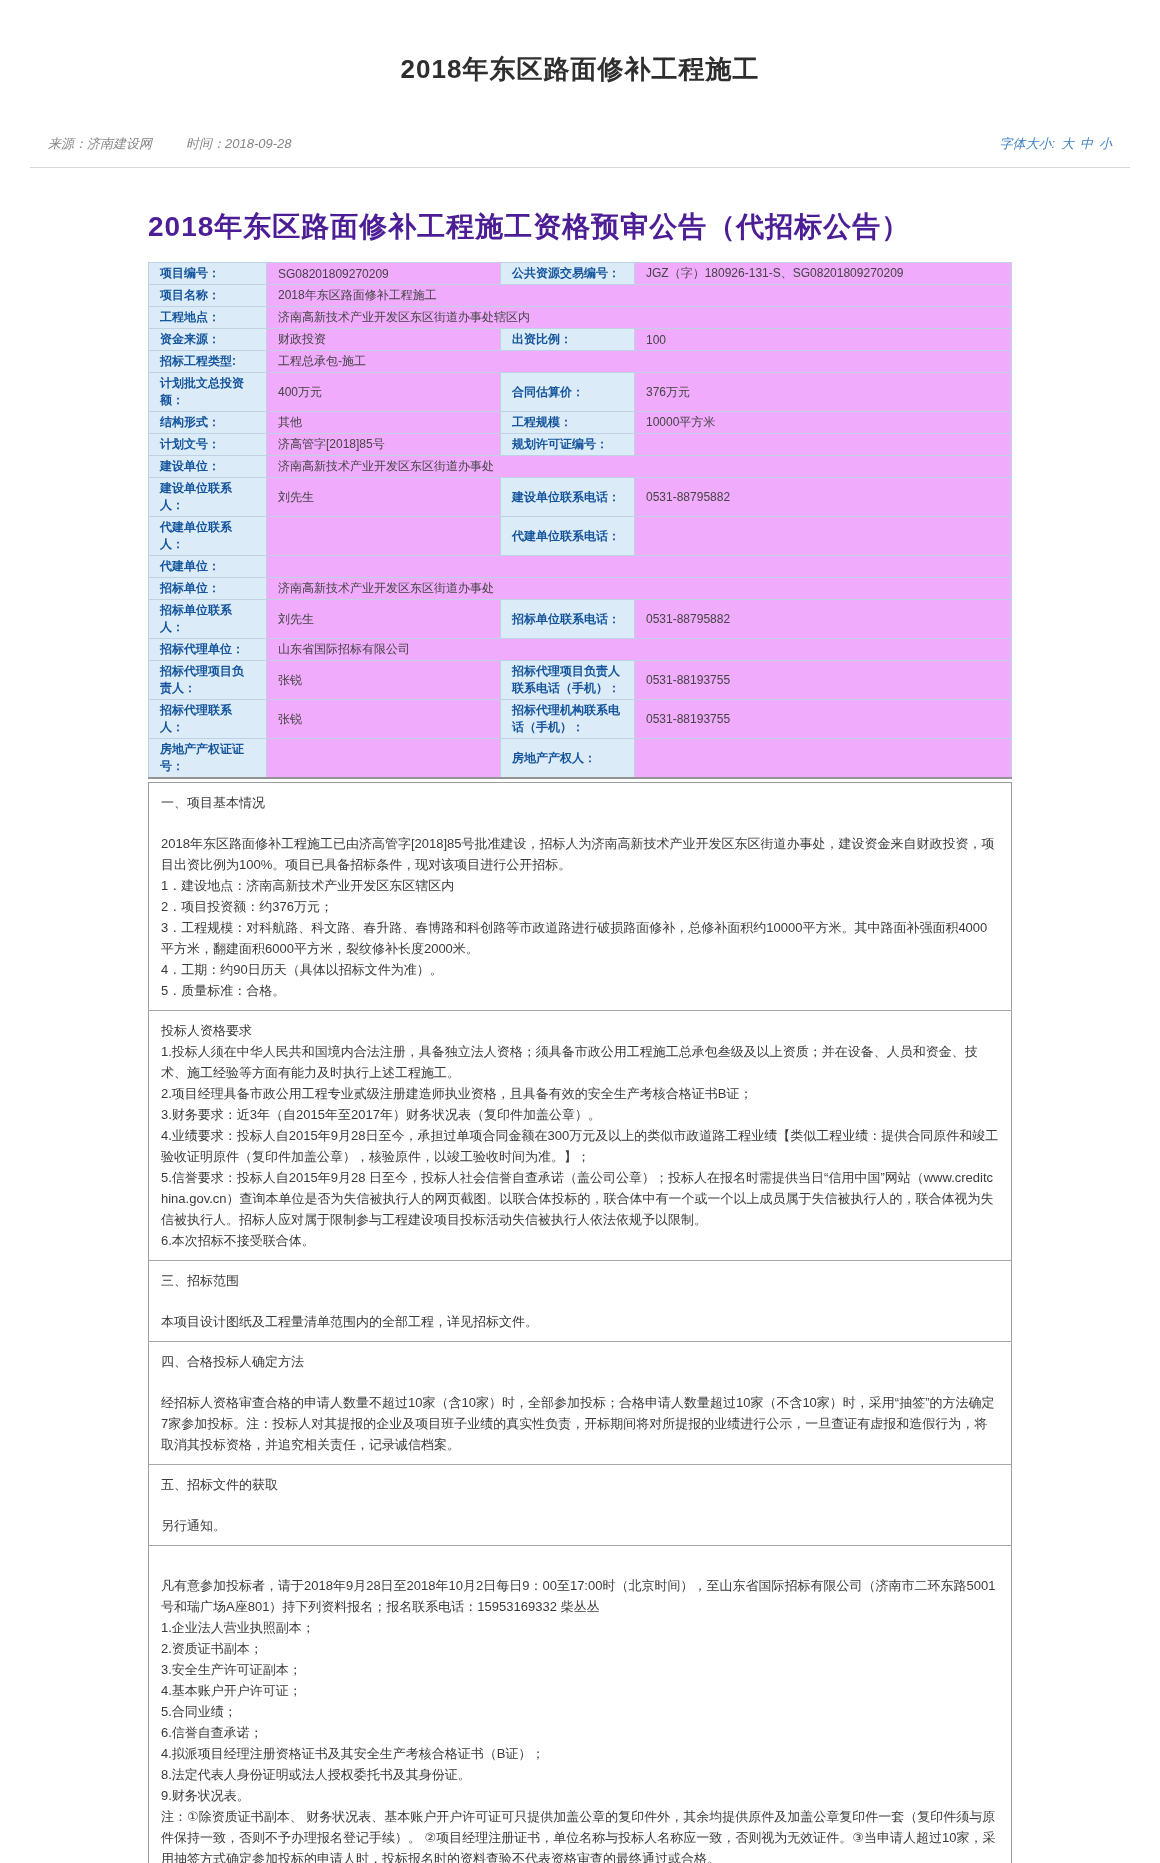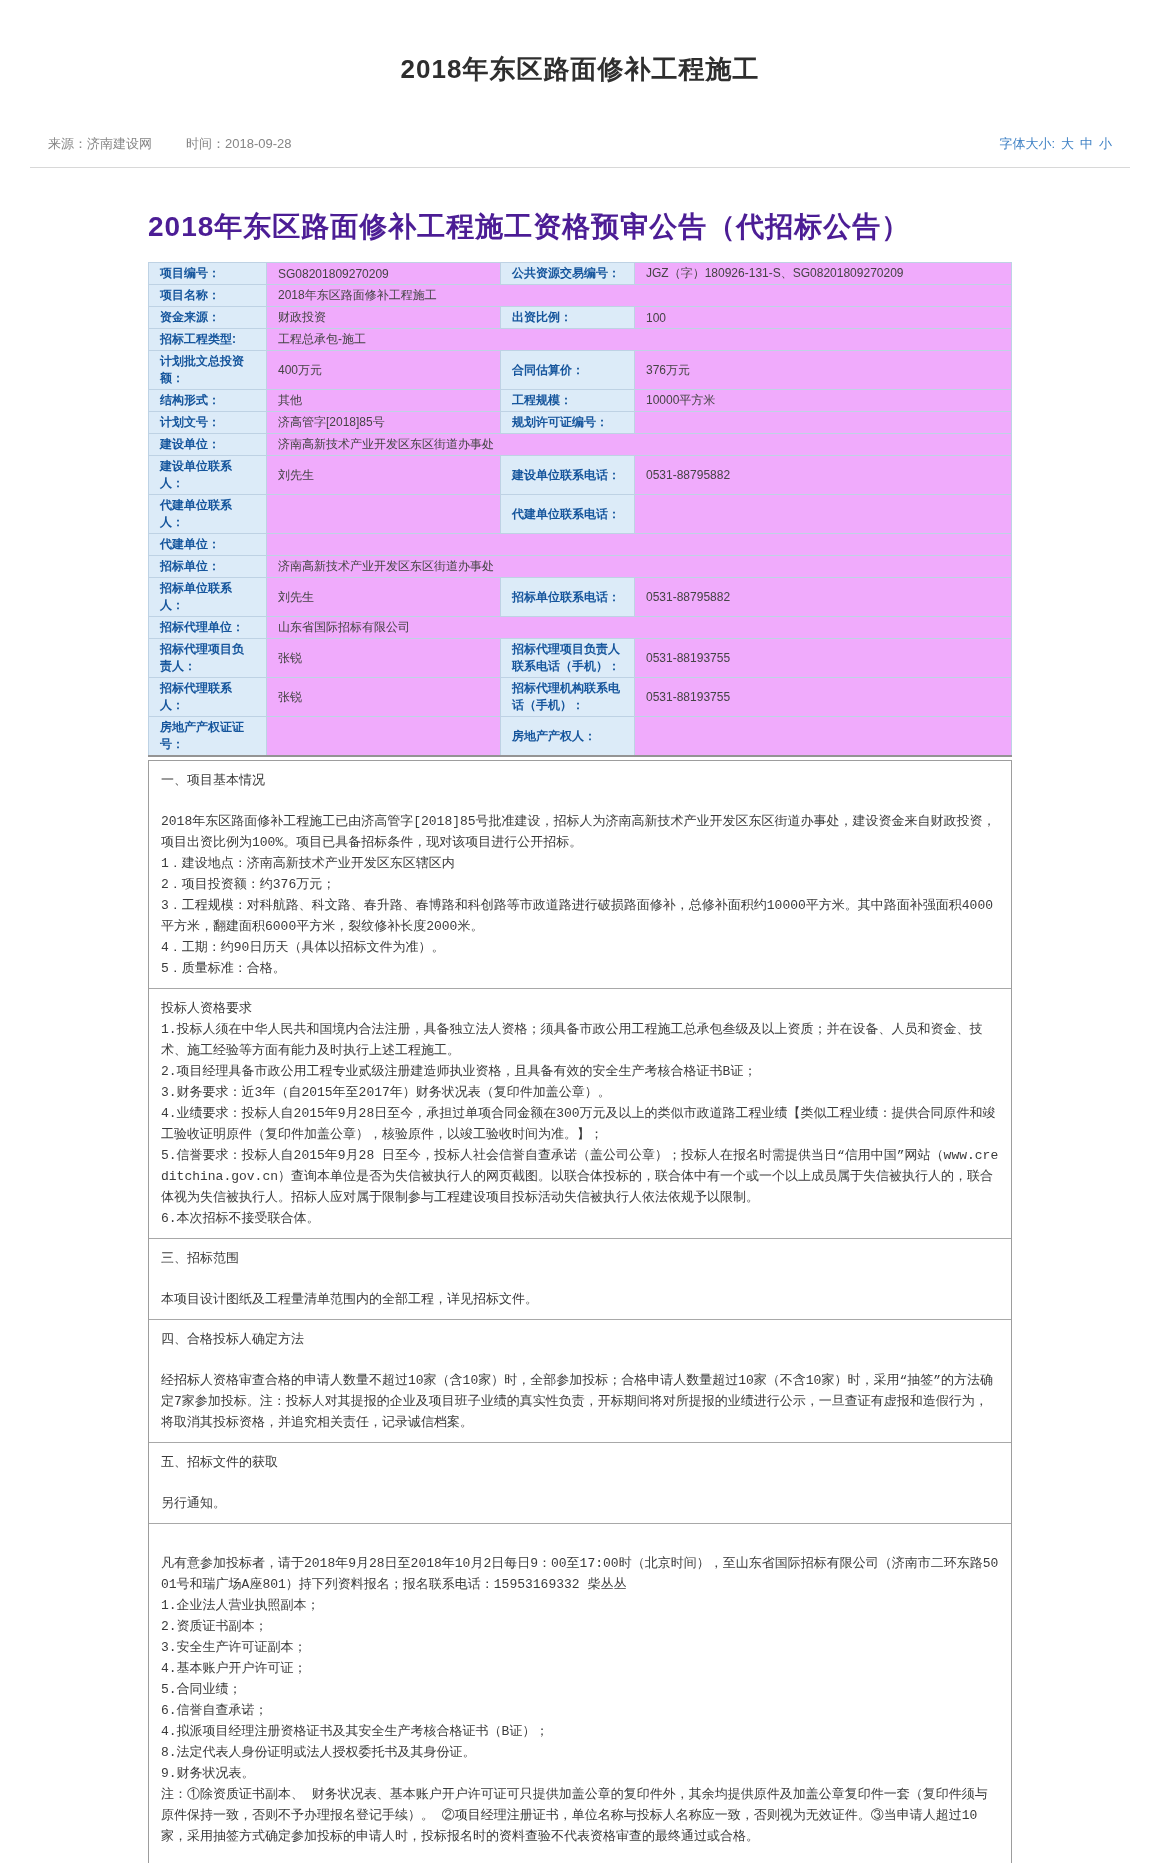--- a/index.html
+++ b/index.html
@@ -8,21 +8,21 @@
     width:1160px; min-height:1863px; position:relative;
     font-family:"Liberation Sans","DejaVu Sans",sans-serif;
     color:#333;
   }
   .page-title {
     text-align:center; font-size:26px; font-weight:bold; color:#2e2e2e;
     padding-top:52px; letter-spacing:1px;
   }
   .meta-row {
     display:flex; justify-content:space-between; align-items:center;
-    margin:0 30px; padding:0 18px; margin-top:48px; font-size:13px;
+    margin:0 30px; padding:0 18px; margin-top:48px; font-size:13px;font-style:italic;
   }
   .meta-left { color:#858585; }
   .meta-left span { margin-right:34px; }
   .meta-right { color:#3e80c4; }
   .meta-right a { color:#3e80c4; text-decoration:none; margin-left:6px; cursor:pointer; }
   .divider { border:none; border-top:1px solid #d8d8d8; margin:14px 30px 0 30px; }
 
   .content { width:864px; margin:0 auto; }
   .announcement-title {
     color:#4c1d95; font-size:28px; font-weight:bold;
@@ -42,21 +42,21 @@
     background:#dcebf8; color:#15559c; font-weight:bold;
   }
   table.info-table td.value { background:#f0abfc; color:#444; }
   col.c1{width:118px;} col.c2{width:234px;} col.c3{width:134px;} col.c4{width:auto;}
 
   .sections {
     margin-top:3px;
     border:1px solid #9d9d9d; border-bottom:2px solid #949494;
     background:#fff; font-size:13px; color:#3a3a3a;
   }
-  .section { padding:9px 12px; border-bottom:1px solid #a8a8a8;font-family:Liberation Mono, monospace; }
+  .section { padding:9px 12px; border-bottom:1px solid #a8a8a8; }
   .section:last-child { border-bottom:none; }
   .sec-line { line-height:21px; word-break:break-all; }
   .sec-title { line-height:21px; }
   .sec-spacer { height:20px; }
 </style>
 </head>
 <body>
 
 <h1 class="page-title">2018年东区路面修补工程施工</h1>
 
@@ -84,20 +84,24 @@
     <tbody id="info-tbody">
         <tr>
           <td class="label">项目编号：</td>
           <td class="value">SG08201809270209</td>
           <td class="label">公共资源交易编号：</td>
           <td class="value">JGZ（字）180926-131-S、SG08201809270209</td>
         </tr>
         <tr>
           <td class="label">项目名称：</td>
           <td class="value" colspan="3">2018年东区路面修补工程施工</td>
+        </tr>
+        <tr>
+          <td class="label">工程地点：</td>
+          <td class="value" colspan="3">济南高新技术产业开发区东区街道办事处辖区内</td>
         </tr>
         <tr>
           <td class="label">资金来源：</td>
           <td class="value">财政投资</td>
           <td class="label">出资比例：</td>
           <td class="value">100</td>
         </tr>
         <tr>
           <td class="label">招标工程类型:</td>
           <td class="value" colspan="3">工程总承包-施工</td>

